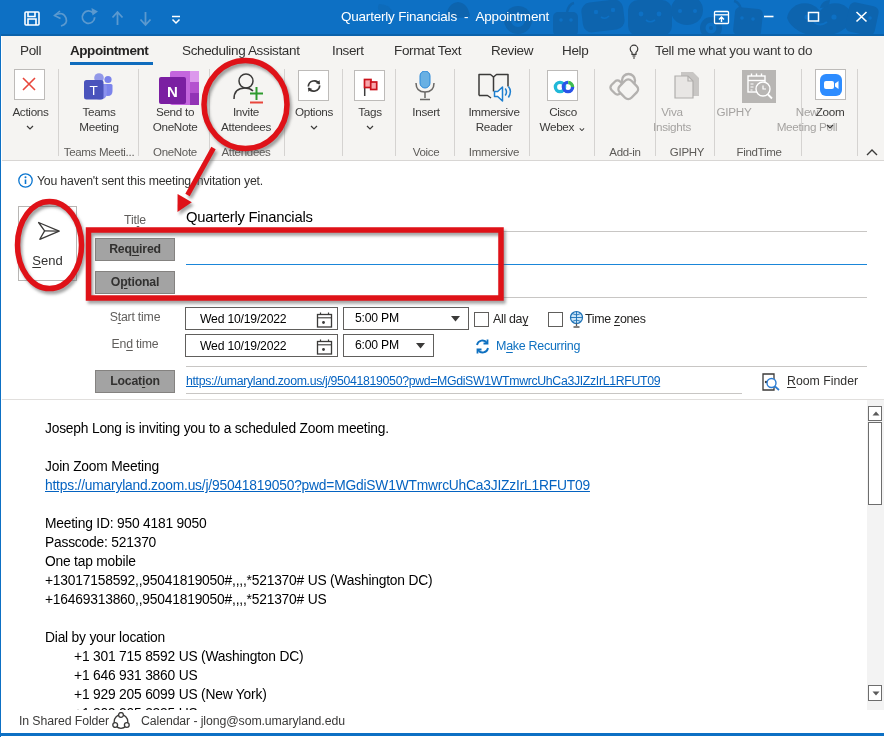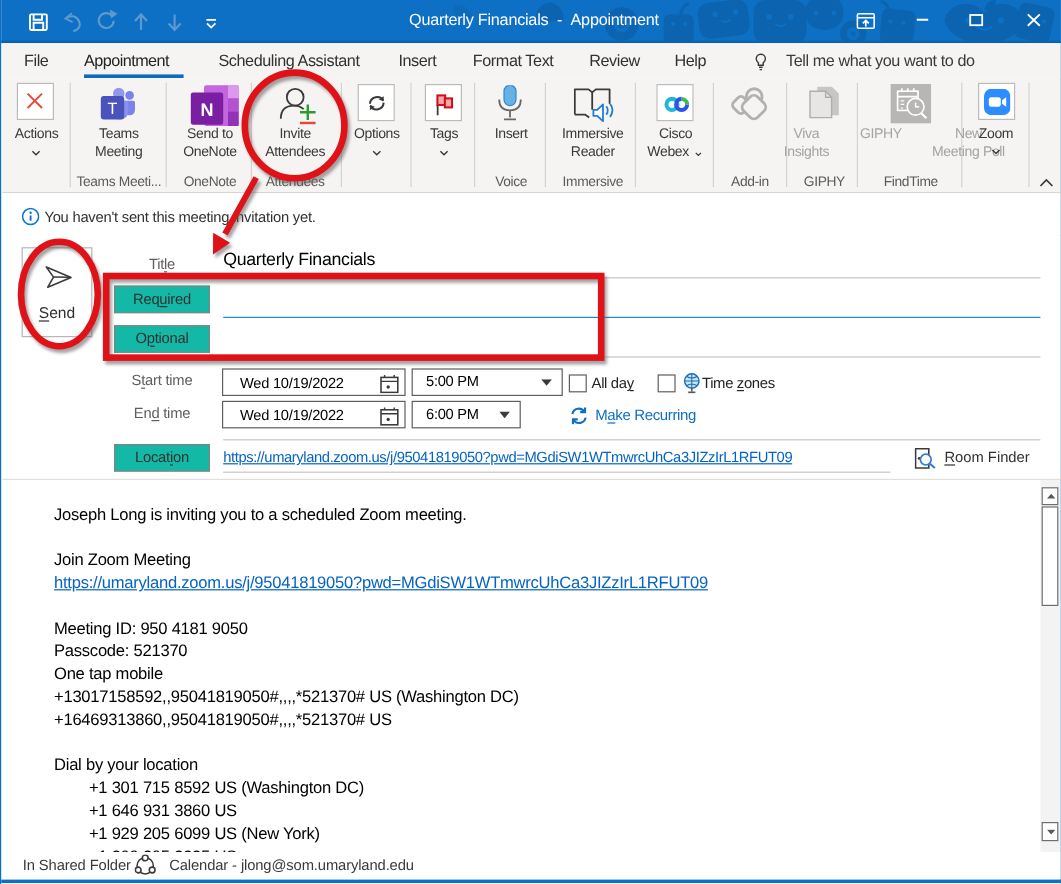--- a/index.html
+++ b/index.html
@@ -24,22 +24,22 @@
 .iconbox { position:absolute; width:31px; height:31px; background:#fff; border:1px solid #bdbbb9; }
 .gray { color:#a5a3a1;margin-left:48px; }
 .chev { position:absolute; width:8px; height:5px; }
 
 
 #infobar { position:absolute; left:1px; top:161px; width:882px; height:35px; background:#fff; }
 
 
 #form { position:absolute; left:1px; top:196px; width:882px; height:204px; background:#fff; }
 .flabel { position:absolute; font-size:12.3px; letter-spacing:-0.2px; color:#605e5c; text-align:center; width:90px; left:88px; }
-.fbtn { position:absolute; left:93px; width:80px; height:23px; border:1px solid #848280; background:#14b8a6;
-  font-size:12.3px; letter-spacing:-0.2px; color:#323130; text-align:center; line-height:21px; }
+.fbtn { position:absolute; left:93px; width:80px; height:23px; border:1px solid #848280; background:#a3a3a3;
+  font-size:12.3px; letter-spacing:-0.2px; color:#323130; text-align:center; line-height:21px;font-weight:bold; }
 .fline { position:absolute; height:1px; background:#c8c6c4; }
 .combo { position:absolute; border:1px solid #605e5c; background:#fff; height:23px; font-size:12.2px; letter-spacing:-0.2px; color:#000; }
 u { text-decoration:underline; text-underline-offset:2px; }
 
 
 #mailbody { position:absolute; left:1px; top:400px; width:865px; height:310px; background:#fff; overflow:hidden;padding-left:36px; }
 #mailbody pre { font-family:"Liberation Sans", sans-serif; font-size:13.8px; letter-spacing:-0.2px; line-height:19px; color:#000; margin:0; padding:19px 0 0 7px; }
 
 
 
@@ -149,22 +149,22 @@
 
       <rect x="807.5" y="12.5" width="10" height="8.5" stroke="#fff" stroke-width="1.5" fill="none"></rect>
 
       <g stroke="#fff" stroke-width="1.6">
         <path d="M855.5 12 l10 9.5 M865.5 12 l-10 9.5"></path>
       </g>
     </svg>
     <div id="titletext">Quarterly Financials&nbsp;&nbsp;-&nbsp;&nbsp;Appointment</div>
   </div>
   <div id="menubar">
-    <div class="menu" style="left:18px">File</div>
-    <div class="menu" style="left:68px;font-weight:normal;letter-spacing:-0.45px;color:#252423">Appointment</div>
+    <div class="menu" style="left:18px">Poll</div>
+    <div class="menu" style="left:68px;font-weight:bold;letter-spacing:-0.45px;color:#252423">Appointment</div>
     <div style="position:absolute;left:68px;top:26px;width:83px;height:3px;background:#0f6cbd"></div>
     <div class="menu" style="left:180px">Scheduling Assistant</div>
     <div class="menu" style="left:330px">Insert</div>
     <div class="menu" style="left:392px">Format Text</div>
     <div class="menu" style="left:489px">Review</div>
     <div class="menu" style="left:560px">Help</div>
     <svg width="14" height="20" style="position:absolute;left:625px;top:5px" viewBox="0 0 14 20">
       <g stroke="#3b3a39" stroke-width="1.2" fill="none">
         <path d="M3.2 8 a3.8 3.8 0 1 1 7.6 0 q0 2 -1.8 3.4 l0 2 h-4 l0 -2 q-1.8 -1.4 -1.8 -3.4 z"></path>
         <path d="M5.5 15 h3"></path>

